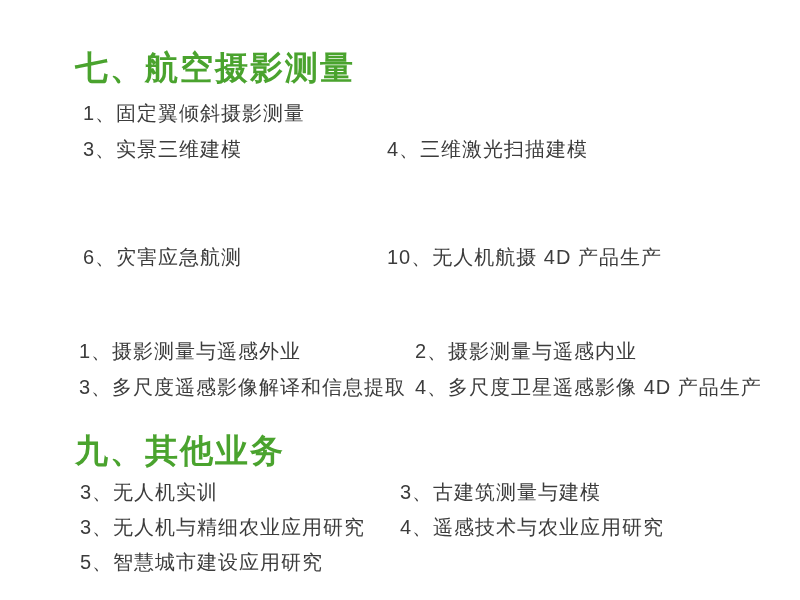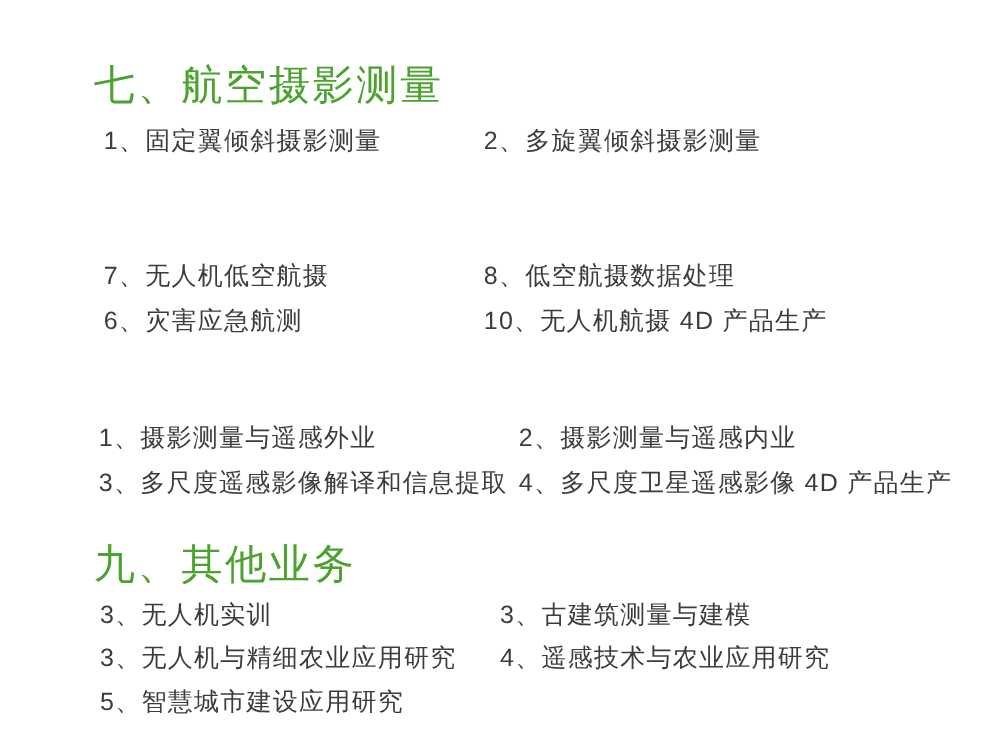--- a/index.html
+++ b/index.html
@@ -14,21 +14,21 @@
     font-family:"Liberation Sans", sans-serif;
     position:relative;
     overflow:hidden;
   }
   .slide{position:absolute;inset:0;}
   .sec-title{
     position:absolute;
     left:75px;
     margin:0;
     font-size:33px;
-    font-weight:400;
+    font-weight:700;
     line-height:40px;
     letter-spacing:2px;
     color:var(--accent);
     white-space:nowrap;
   }
   .row{
     position:absolute;
     display:flex;
     align-items:baseline;
     font-size:20px;
@@ -45,25 +45,24 @@
 </style>
 </head>
 <body>
 
 <div class="slide">
 
   <h2 class="sec-title" style="top:48px">七、航空摄影测量</h2>
 
   <div class="row sec7" style="top:101px;left:83px">
     <span class="cell-left">1、固定翼倾斜摄影测量</span>
-    <span class="cell-right">2、多旋翼倾斜摄影测量</span>
   </div>
-  <div class="row sec7" style="top:209px;left:83px">
-    <span class="cell-left">7、无人机低空航摄</span>
-    <span class="cell-right">8、低空航摄数据处理</span>
+  <div class="row sec7" style="top:137px;left:83px">
+    <span class="cell-left">3、实景三维建模</span>
+    <span class="cell-right">4、三维激光扫描建模</span>
   </div>
   <div class="row sec7" style="top:245px;left:83px">
     <span class="cell-left">6、灾害应急航测</span>
     <span class="cell-right">10、无人机航摄 4D 产品生产</span>
   </div>
 
 
   <div class="row sec8" style="top:339px;left:79px">
     <span class="cell-left">1、摄影测量与遥感外业</span>
     <span class="cell-right">2、摄影测量与遥感内业</span>

